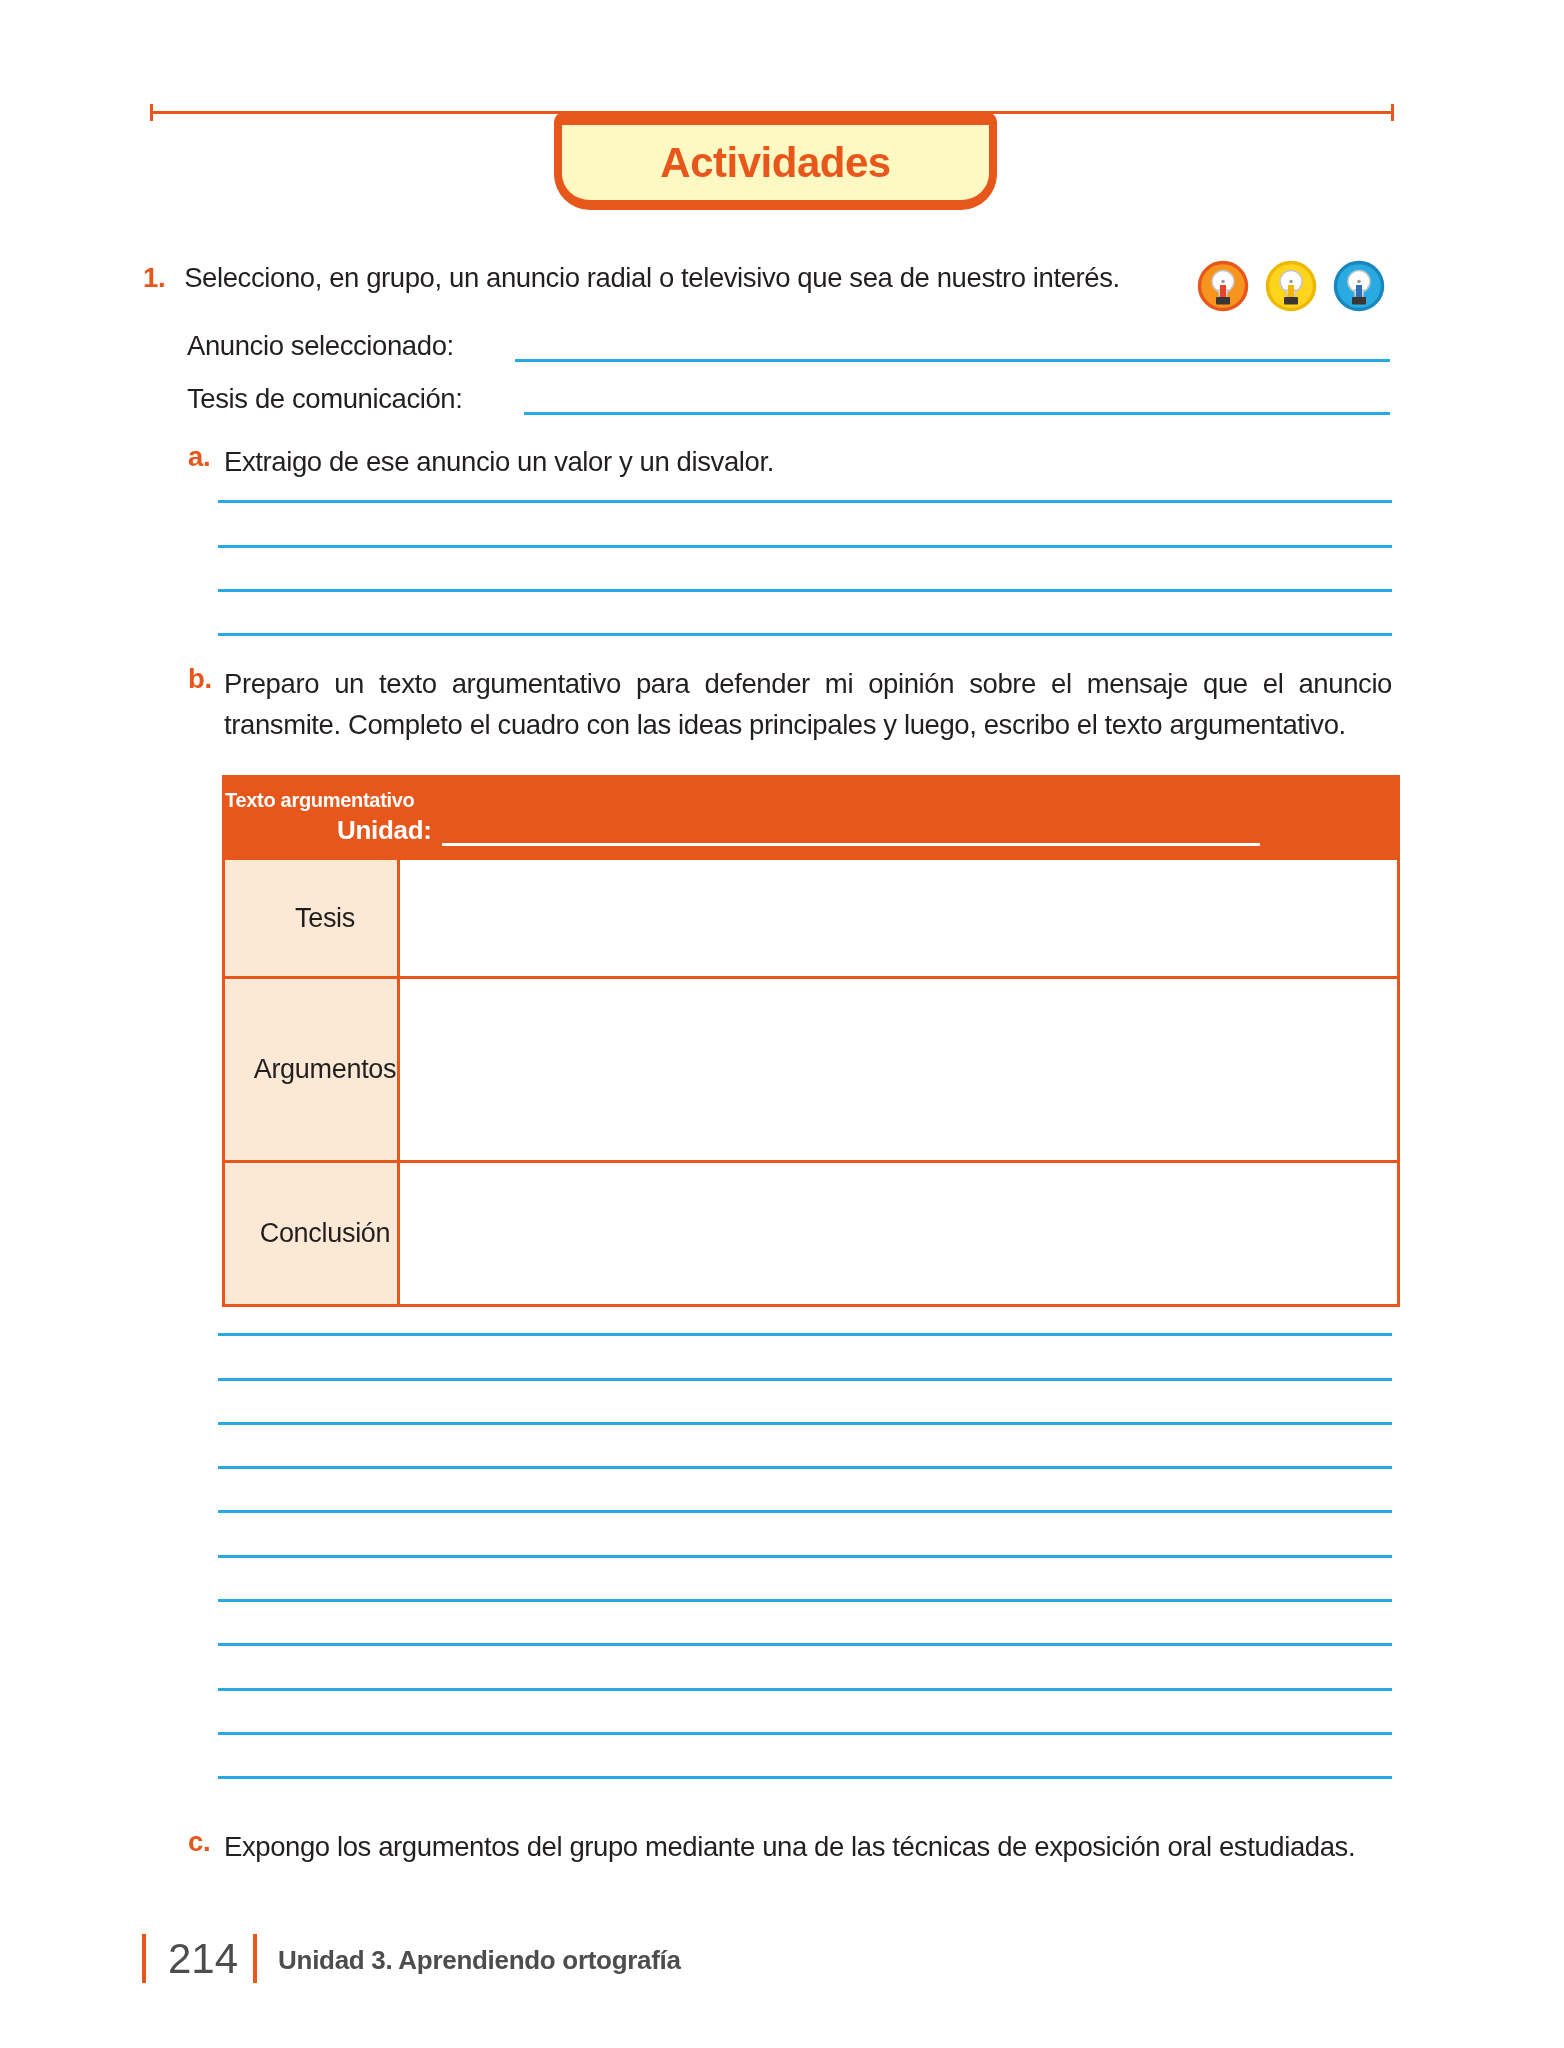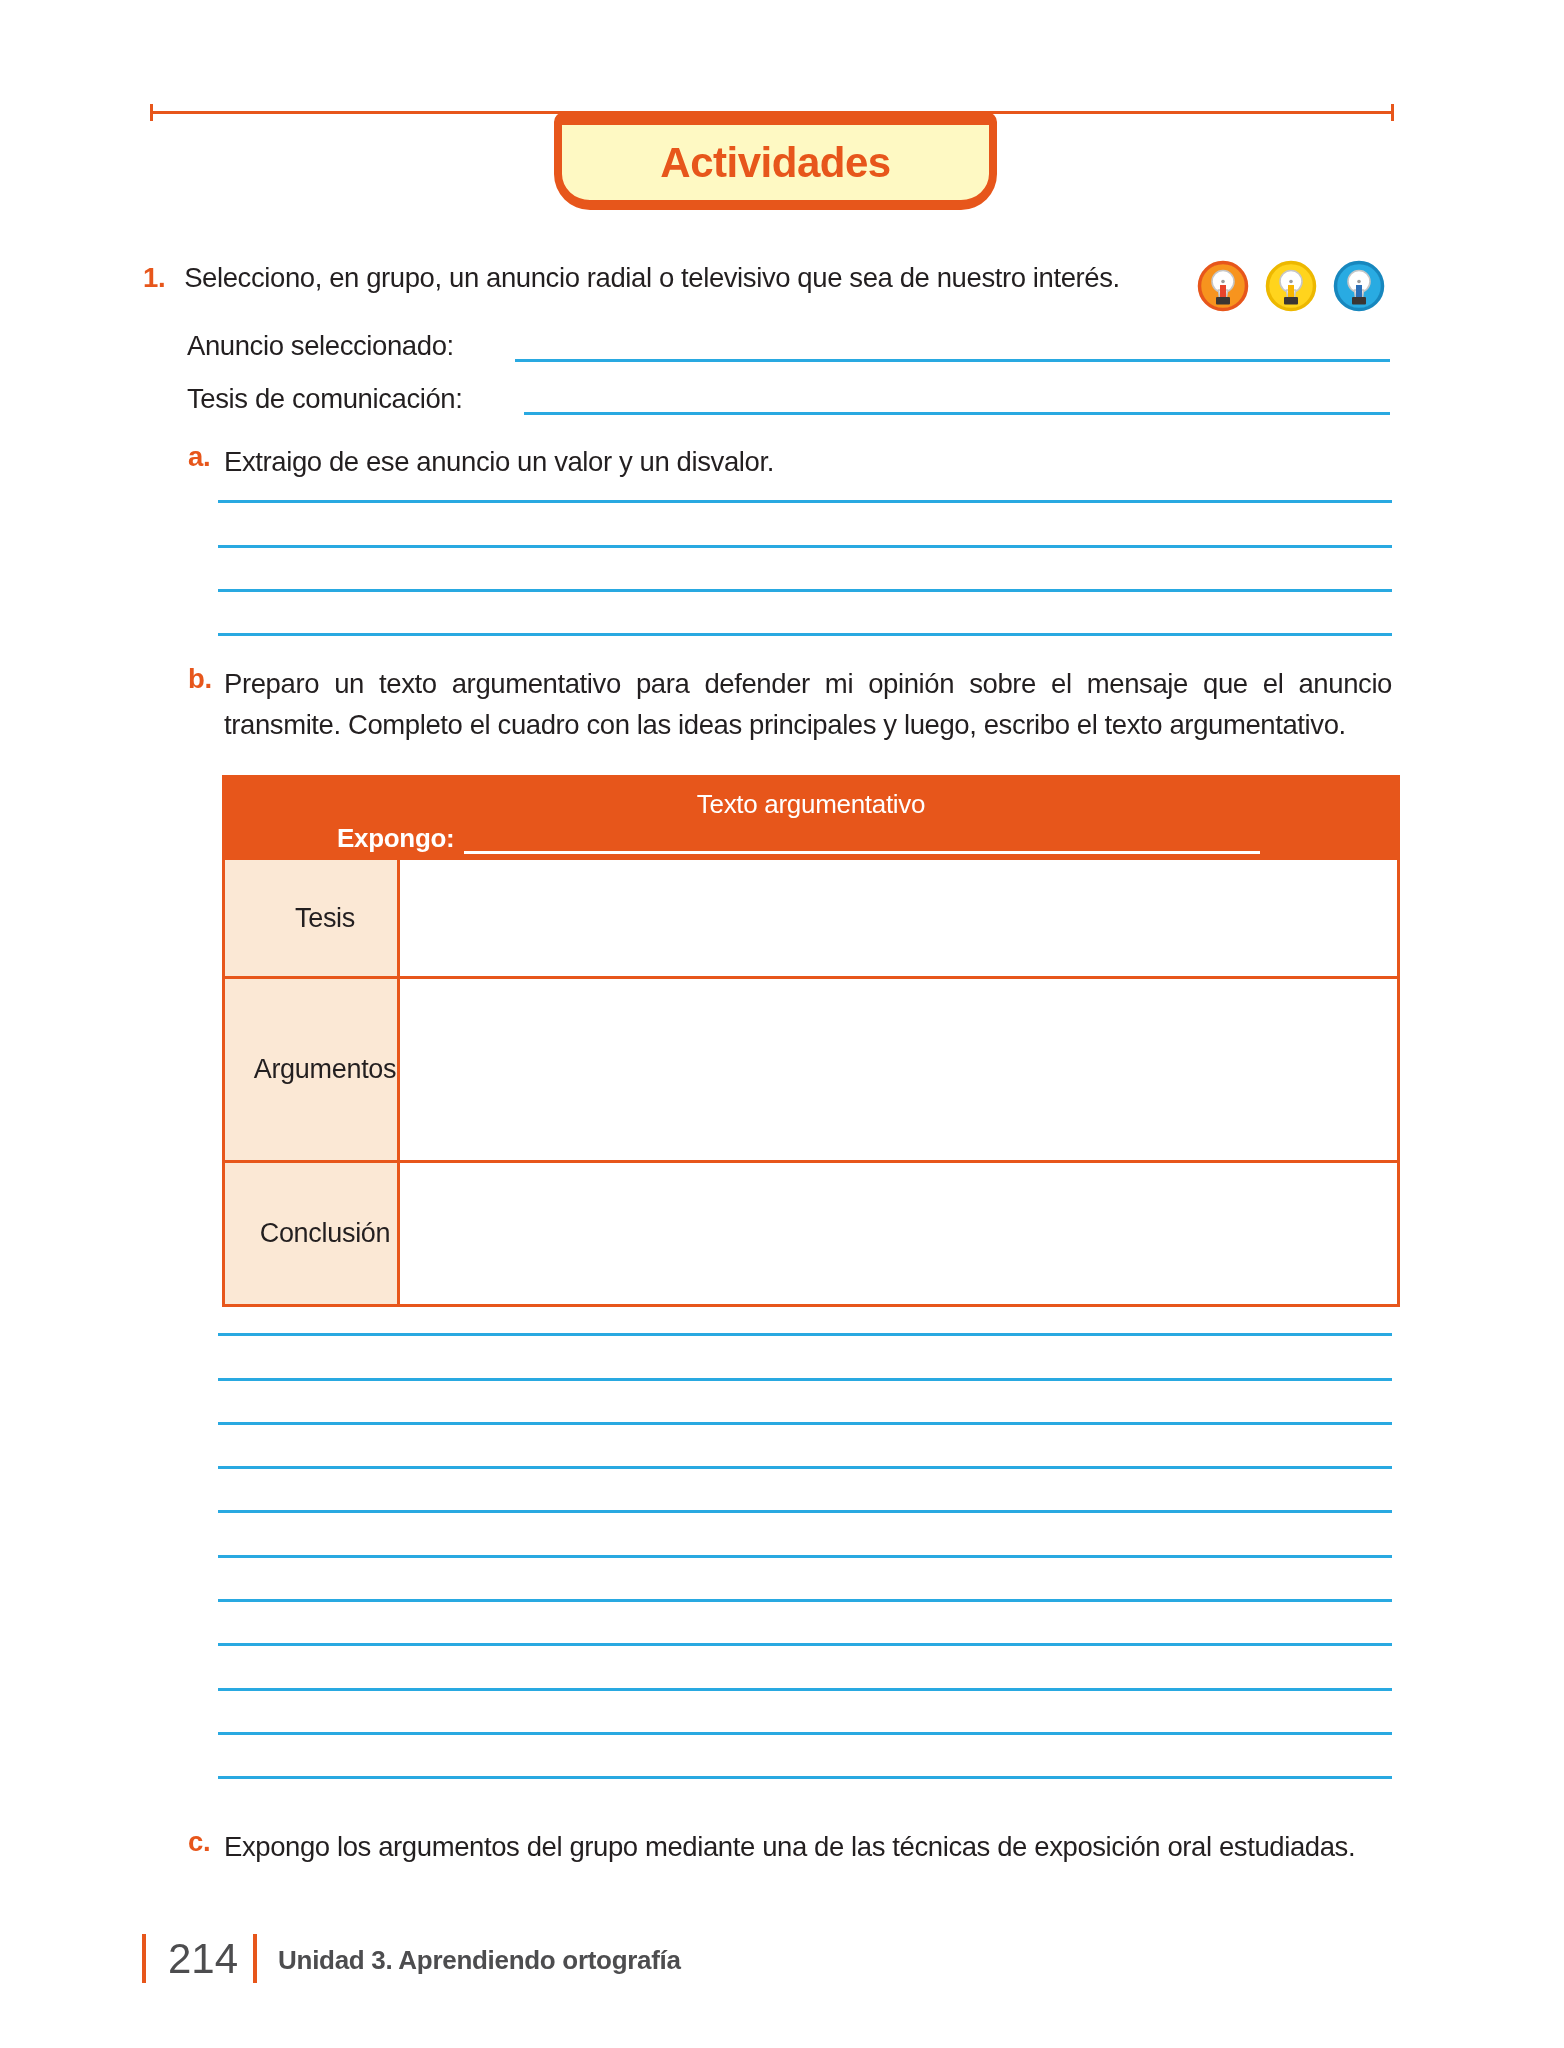--- a/index.html
+++ b/index.html
@@ -41,21 +41,21 @@
   #item-b .itext{text-align:justify;}
   #item-c{top:1826px;}
   
   .lines{position:absolute; left:218px; width:1174px;}
   .lines-a{top:459px;}
   .lines-main{top:1292px;}
   .writing-line{height:44.3px; box-sizing:border-box; border-bottom:3px solid var(--blue);}
   
   .arg-table{position:absolute; left:222px; top:775px; width:1178px; box-sizing:border-box; border:3px solid var(--orange); background:#fff;}
   .arg-header{background:var(--orange); height:82px; color:#fff;}
-  .arg-title{text-align:center; font-weight:normal; font-size:26px; padding-top:11px; letter-spacing:-0.3px;}
+  .arg-title{text-align:left; font-weight:bold; font-size:20px; padding-top:11px; letter-spacing:-0.3px;}
   .arg-anuncio{display:flex; align-items:flex-end; margin:3px 137px 0 112px; font-weight:bold; font-size:26px; letter-spacing:-0.3px;}
   .anuncio-line{flex:1; border-bottom:3px solid #fff; margin-left:10px; height:22px;}
   .arg-row{display:flex; border-top:3px solid var(--orange);}
   .arg-row.first{border-top:none;}
   .arg-label{width:175px; box-sizing:border-box; background:var(--peach); border-right:3px solid var(--orange);
     display:flex; align-items:center; justify-content:center; font-size:27px; letter-spacing:-0.3px;padding-left:28px;}
   .arg-cell{flex:1; background:#fff;}
   .h-tesis{height:116px;} .h-args{height:181px;} .h-concl{height:141px;}
   
   .footer{position:absolute; left:142px; top:1934px; display:flex; align-items:flex-start; color:var(--gray);}
@@ -133,21 +133,21 @@
 
   <div class="item" id="item-b">
     <span class="letter">b.</span>
     <span class="itext">Preparo un texto argumentativo para defender mi opinión sobre el mensaje que el anuncio transmite. Completo el cuadro con las ideas principales y luego, escribo el texto argumentativo.</span>
   </div>
 
   <div class="arg-table">
     <div class="arg-header">
       <div class="arg-title">Texto argumentativo</div>
       <div class="arg-anuncio">
-        <span>Expongo:</span>
+        <span>Unidad:</span>
         <span class="anuncio-line"></span>
       </div>
     </div>
     <div class="arg-row first h-tesis">
       <div class="arg-label">
           <span>Tesis</span>
         </div>
       <div class="arg-cell"></div>
     </div>
     <div class="arg-row h-args">

